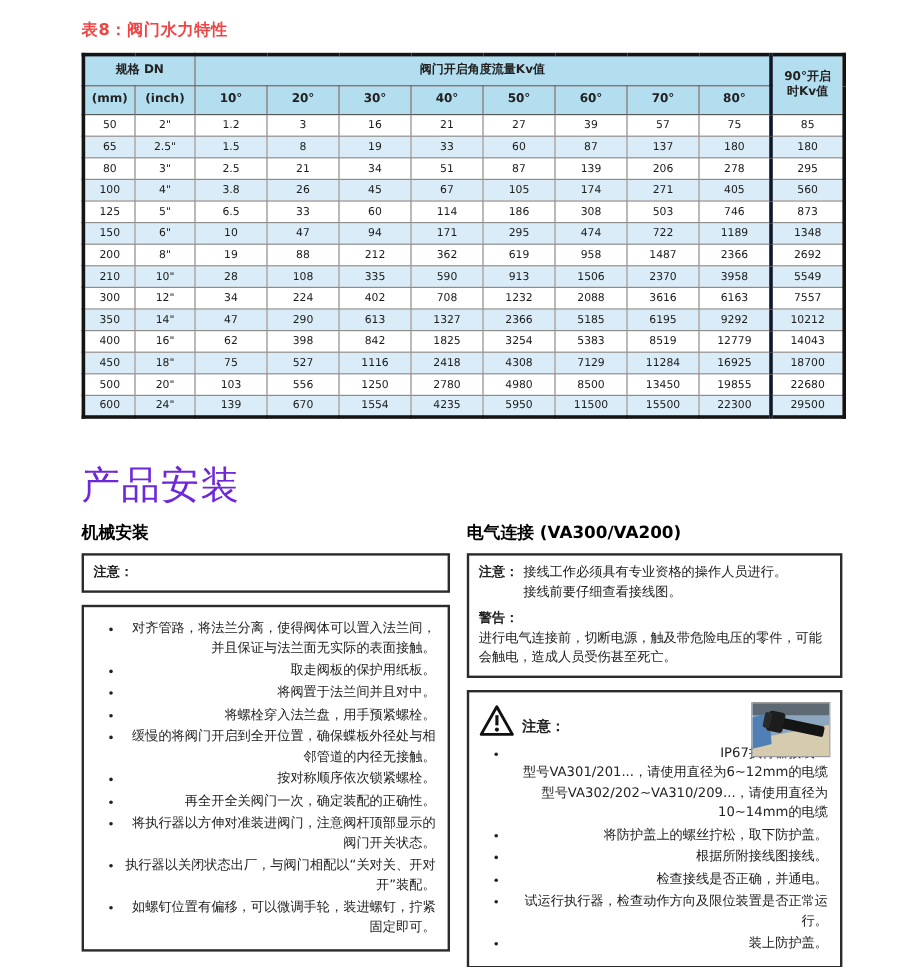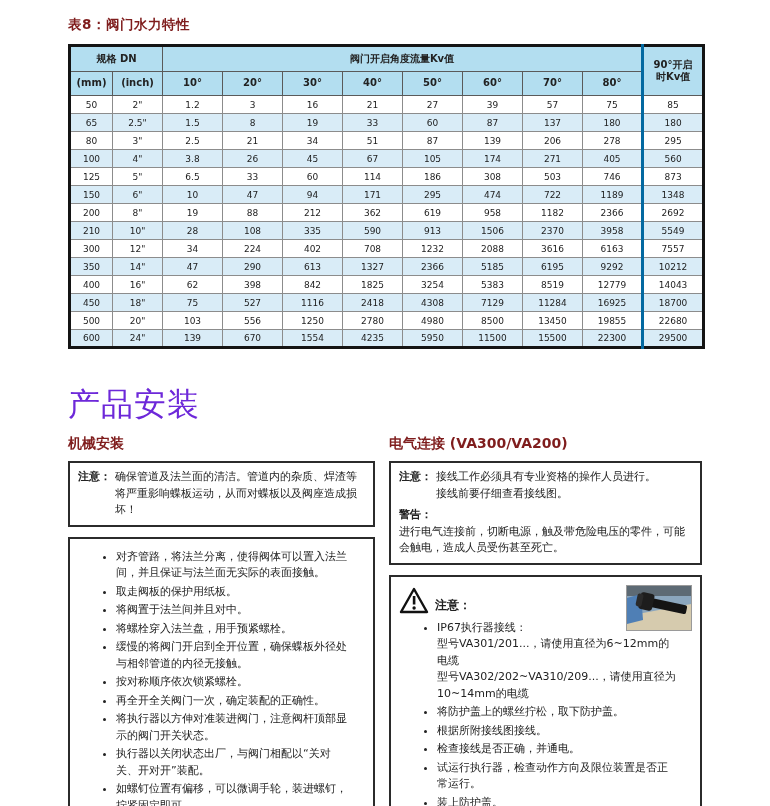--- a/index.html
+++ b/index.html
@@ -7,66 +7,66 @@
   body {
     width:770px; height:806px; background:#ffffff;
     font-family:"DejaVu Sans","Liberation Sans",sans-serif;
     color:#222;
   }
   .page { position:relative; width:770px; height:806px; overflow:hidden; }
   .content { padding:14px 68px 0 68px; }
 
   
   .table-title {
-    font-size:13.5px; font-weight:bold; color:#7f1d1d;
+    font-size:13.5px; font-weight:bold; color:#ef4444;
     margin:2px 0 10px 0; letter-spacing:0.5px;
   }
   table.kv-table {
     border-collapse:collapse; table-layout:fixed; width:634px;
     border:3px solid #141414;
   }
   .kv-table th, .kv-table td {
     border:1px solid #8c8c8c; text-align:center; padding:0;
     overflow:hidden; white-space:nowrap;
   }
   .kv-table thead th {
     background:#B3DEF0; font-weight:bold; font-size:10px;
     border-color:#5a5a5a; white-space:normal; line-height:1.25;
   }
   .kv-table thead tr:first-child th { height:26px; }
   .kv-table thead tr:last-child th { height:24px; }
   .kv-table tbody td { height:18px; font-size:9px; color:#1c1c1c; background:#fff; }
   .kv-table tbody tr:nth-child(even) td { background:#D9ECF7; }
-  .kv-table th.kv90, .kv-table tbody td:last-child { border-left:3px solid #0369a1; }
+  .kv-table th.kv90, .kv-table tbody td:last-child { border-left:3px solid #0f172a; }
   .kv-table th.kv90 { font-size:10px; padding:0 3px; }
 
   
   .section-title {
     font-size:32px; color:#6d28d9; margin:34px 0 4px 0;
     font-weight:400; letter-spacing:1px;
   }
   .cols { display:flex; gap:14px; align-items:flex-start; }
   .col-left  { width:307px; flex:0 0 307px; }
   .col-right { width:313px; flex:0 0 313px; }
   .sub-heading {
-    font-size:14px; font-weight:bold; color:#7f1d1d; margin:4px 0 8px 0;
+    font-size:14px; font-weight:bold; color:#000000; margin:4px 0 8px 0;
   }
   .notice-box {
     border:2px solid #2b2b2b; padding:6px 8px; margin-bottom:10px;
     font-size:11px; line-height:1.5;
   }
   .notice-row { display:flex; }
   .notice-row + .notice-row { margin-top:5px;flex-direction:column; }
   .notice-label { font-weight:bold; white-space:nowrap; margin-right:4px; }
   .notice-text { flex:1; white-space:pre-line; }
   .bullet-box {
     border:2px solid #2b2b2b; padding:8px 10px 8px 4px; font-size:11px;
   }
   .bullet-box ul { margin:0; padding-left:30px; }
-  .bullet-box li { line-height:1.5; margin:2px 12px; white-space:pre-line; }
+  .bullet-box li { line-height:1.5; margin:2px 0; white-space:pre-line;text-align:right; }
   .warn-box { position:relative; }
   .warn-head { display:flex; align-items:flex-end; gap:6px; margin:2px 0 6px 4px; }
   .warn-label { font-weight:bold; font-size:12px; }
   .tri-icon { display:inline-block; line-height:0; }
   .photo {
     position:absolute; top:8px; right:8px; width:66px; height:46px;
     border:1px solid #9a9a9a; line-height:0;
   }
 </style>
 </head>
@@ -191,21 +191,21 @@
           </tr>
           <tr>
             <td>200</td>
             <td>8"</td>
             <td>19</td>
             <td>88</td>
             <td>212</td>
             <td>362</td>
             <td>619</td>
             <td>958</td>
-            <td>1182</td>
+            <td>1487</td>
             <td>2366</td>
             <td>2692</td>
           </tr>
           <tr>
             <td>210</td>
             <td>10"</td>
             <td>28</td>
             <td>108</td>
             <td>335</td>
             <td>590</td>
@@ -299,21 +299,20 @@
     <div class="section-title">产品安装</div>
 
     <div class="cols">
 
       <div class="col-left">
         <div class="sub-heading">机械安装</div>
 
         <div class="notice-box">
           <div class="notice-row">
             <span class="notice-label">注意：</span>
-            <span class="notice-text">确保管道及法兰面的清洁。管道内的杂质、焊渣等将严重影响蝶板运动，从而对蝶板以及阀座造成损坏！</span>
           </div>
         </div>
 
         <div class="bullet-box">
           <ul>
               <li>对齐管路，将法兰分离，使得阀体可以置入法兰间，并且保证与法兰面无实际的表面接触。</li>
               <li>取走阀板的保护用纸板。</li>
               <li>将阀置于法兰间并且对中。</li>
               <li>将螺栓穿入法兰盘，用手预紧螺栓。</li>
               <li>缓慢的将阀门开启到全开位置，确保蝶板外径处与相邻管道的内径无接触。</li>

